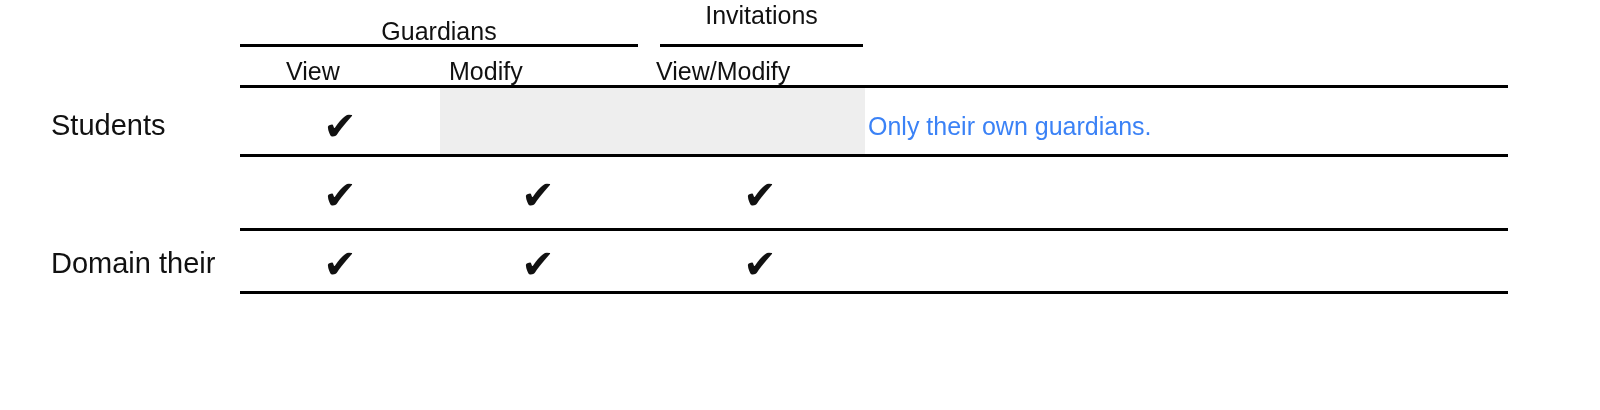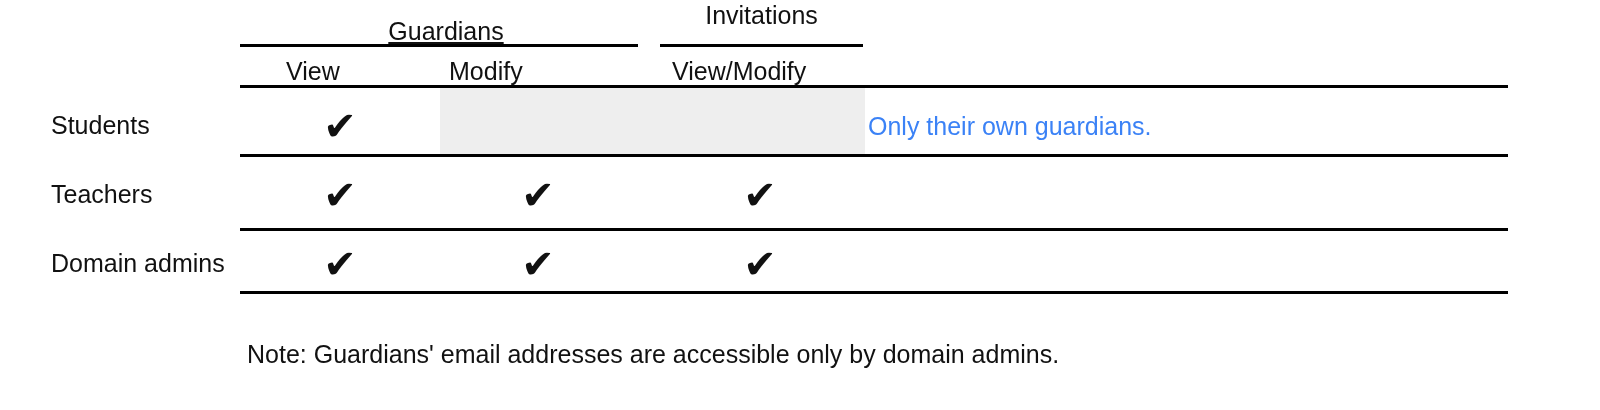--- a/index.html
+++ b/index.html
@@ -46,21 +46,21 @@
     font-size: 25px;
     line-height: 30px;
     text-align: left;
     white-space: nowrap;
     color: #111111;
   }
 
   
   .row-label {
     position: absolute;
-    font-size: 25px;
+    font-size: 29px;
     line-height: 30px;
     white-space: nowrap;
     color: #111111;
     left: 51px;
   }
 
   
   .shaded-cell {
     position: absolute;
     background: #eeeeee;
@@ -98,63 +98,61 @@
     line-height: 30px;
     white-space: nowrap;
     color: #111111;
   }
 </style>
 </head>
 <body>
 
 <div class="figure">
 
-  <div class="grp-label" style="left:247px; top:16px; width:398px;text-decoration:underline;">Guardians</div>
+  <div class="grp-label" style="left:240px; top:16px; width:398px;">Guardians</div>
 
   <div class="grp-label" style="left:660px; top:0; width:203px;">Invitations</div>
 
   <div class="rule" style="left:240px; top:44px; width:398px;"></div>
 
   <div class="rule" style="left:660px; top:44px; width:203px;"></div>
 
   <div class="col-label" style="left:286px; top:56px; width:108px;">View</div>
 
   <div class="col-label" style="left:449px; top:56px; width:156px;">Modify</div>
 
-  <div class="col-label" style="left:672px; top:56px; width:180px;">View/Modify</div>
+  <div class="col-label" style="left:656px; top:56px; width:180px;">View/Modify</div>
 
   <div class="rule" style="left:240px; top:85px; width:1268px;"></div>
 
   <div class="shaded-cell" style="left:440px; top:88px; width:425px; height:66px;"></div>
 
   <div class="row-label" style="top:110px;">Students</div>
 
   <div class="check" style="left:313px; top:106px;">✔</div>
 
   <div class="desc" style="top:110px;">Only their own guardians.</div>
 
   <div class="rule" style="left:240px; top:154px; width:1268px;"></div>
 
-  <div class="row-label" style="top:179px;">Teachers</div>
 
   <div class="check" style="left:313px; top:175px;">✔</div>
 
   <div class="check" style="left:511px; top:175px;">✔</div>
 
   <div class="check" style="left:733px; top:175px;">✔</div>
 
 
   <div class="rule" style="left:240px; top:228px; width:1268px;"></div>
 
-  <div class="row-label" style="top:248px;">Domain admins</div>
+  <div class="row-label" style="top:248px;">Domain their</div>
 
   <div class="check" style="left:313px; top:244px;">✔</div>
 
   <div class="check" style="left:511px; top:244px;">✔</div>
 
   <div class="check" style="left:733px; top:244px;">✔</div>
 
 
   <div class="rule" style="left:240px; top:291px; width:1268px;"></div>
 
-  <div class="note">Note: Guardians' email addresses are accessible only by domain admins.</div>
 
 </div>
 
 </body></html>

